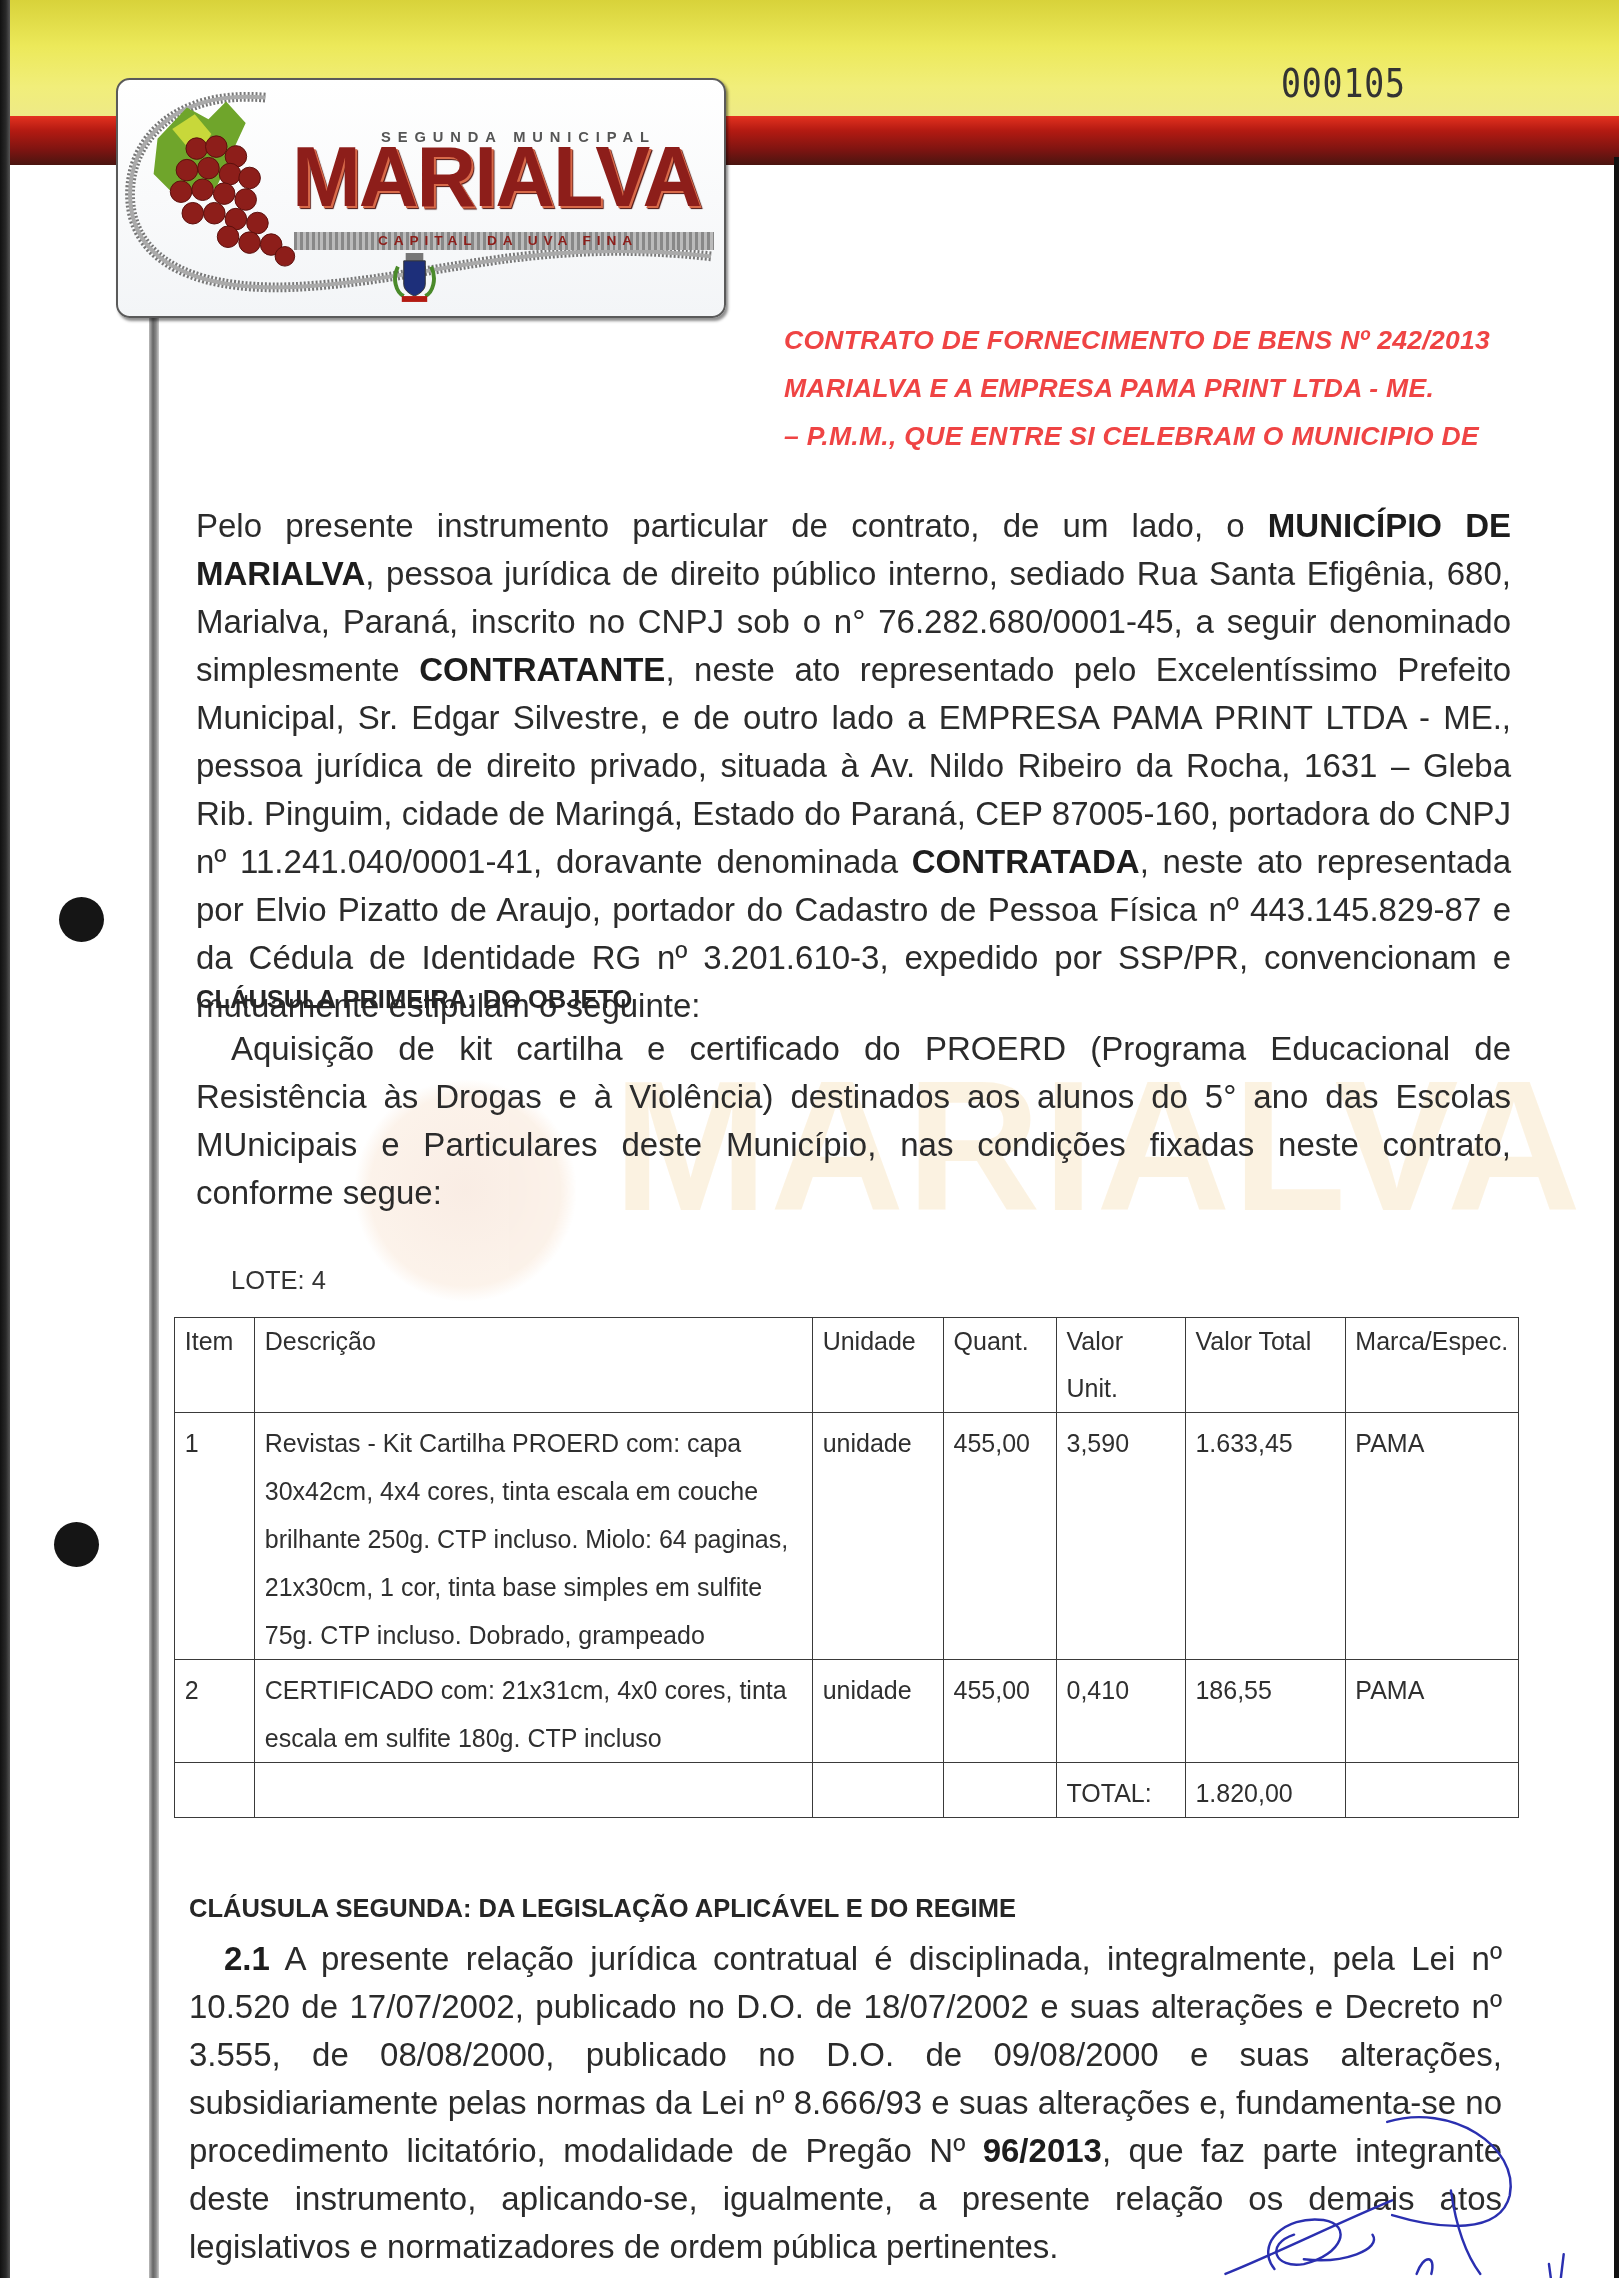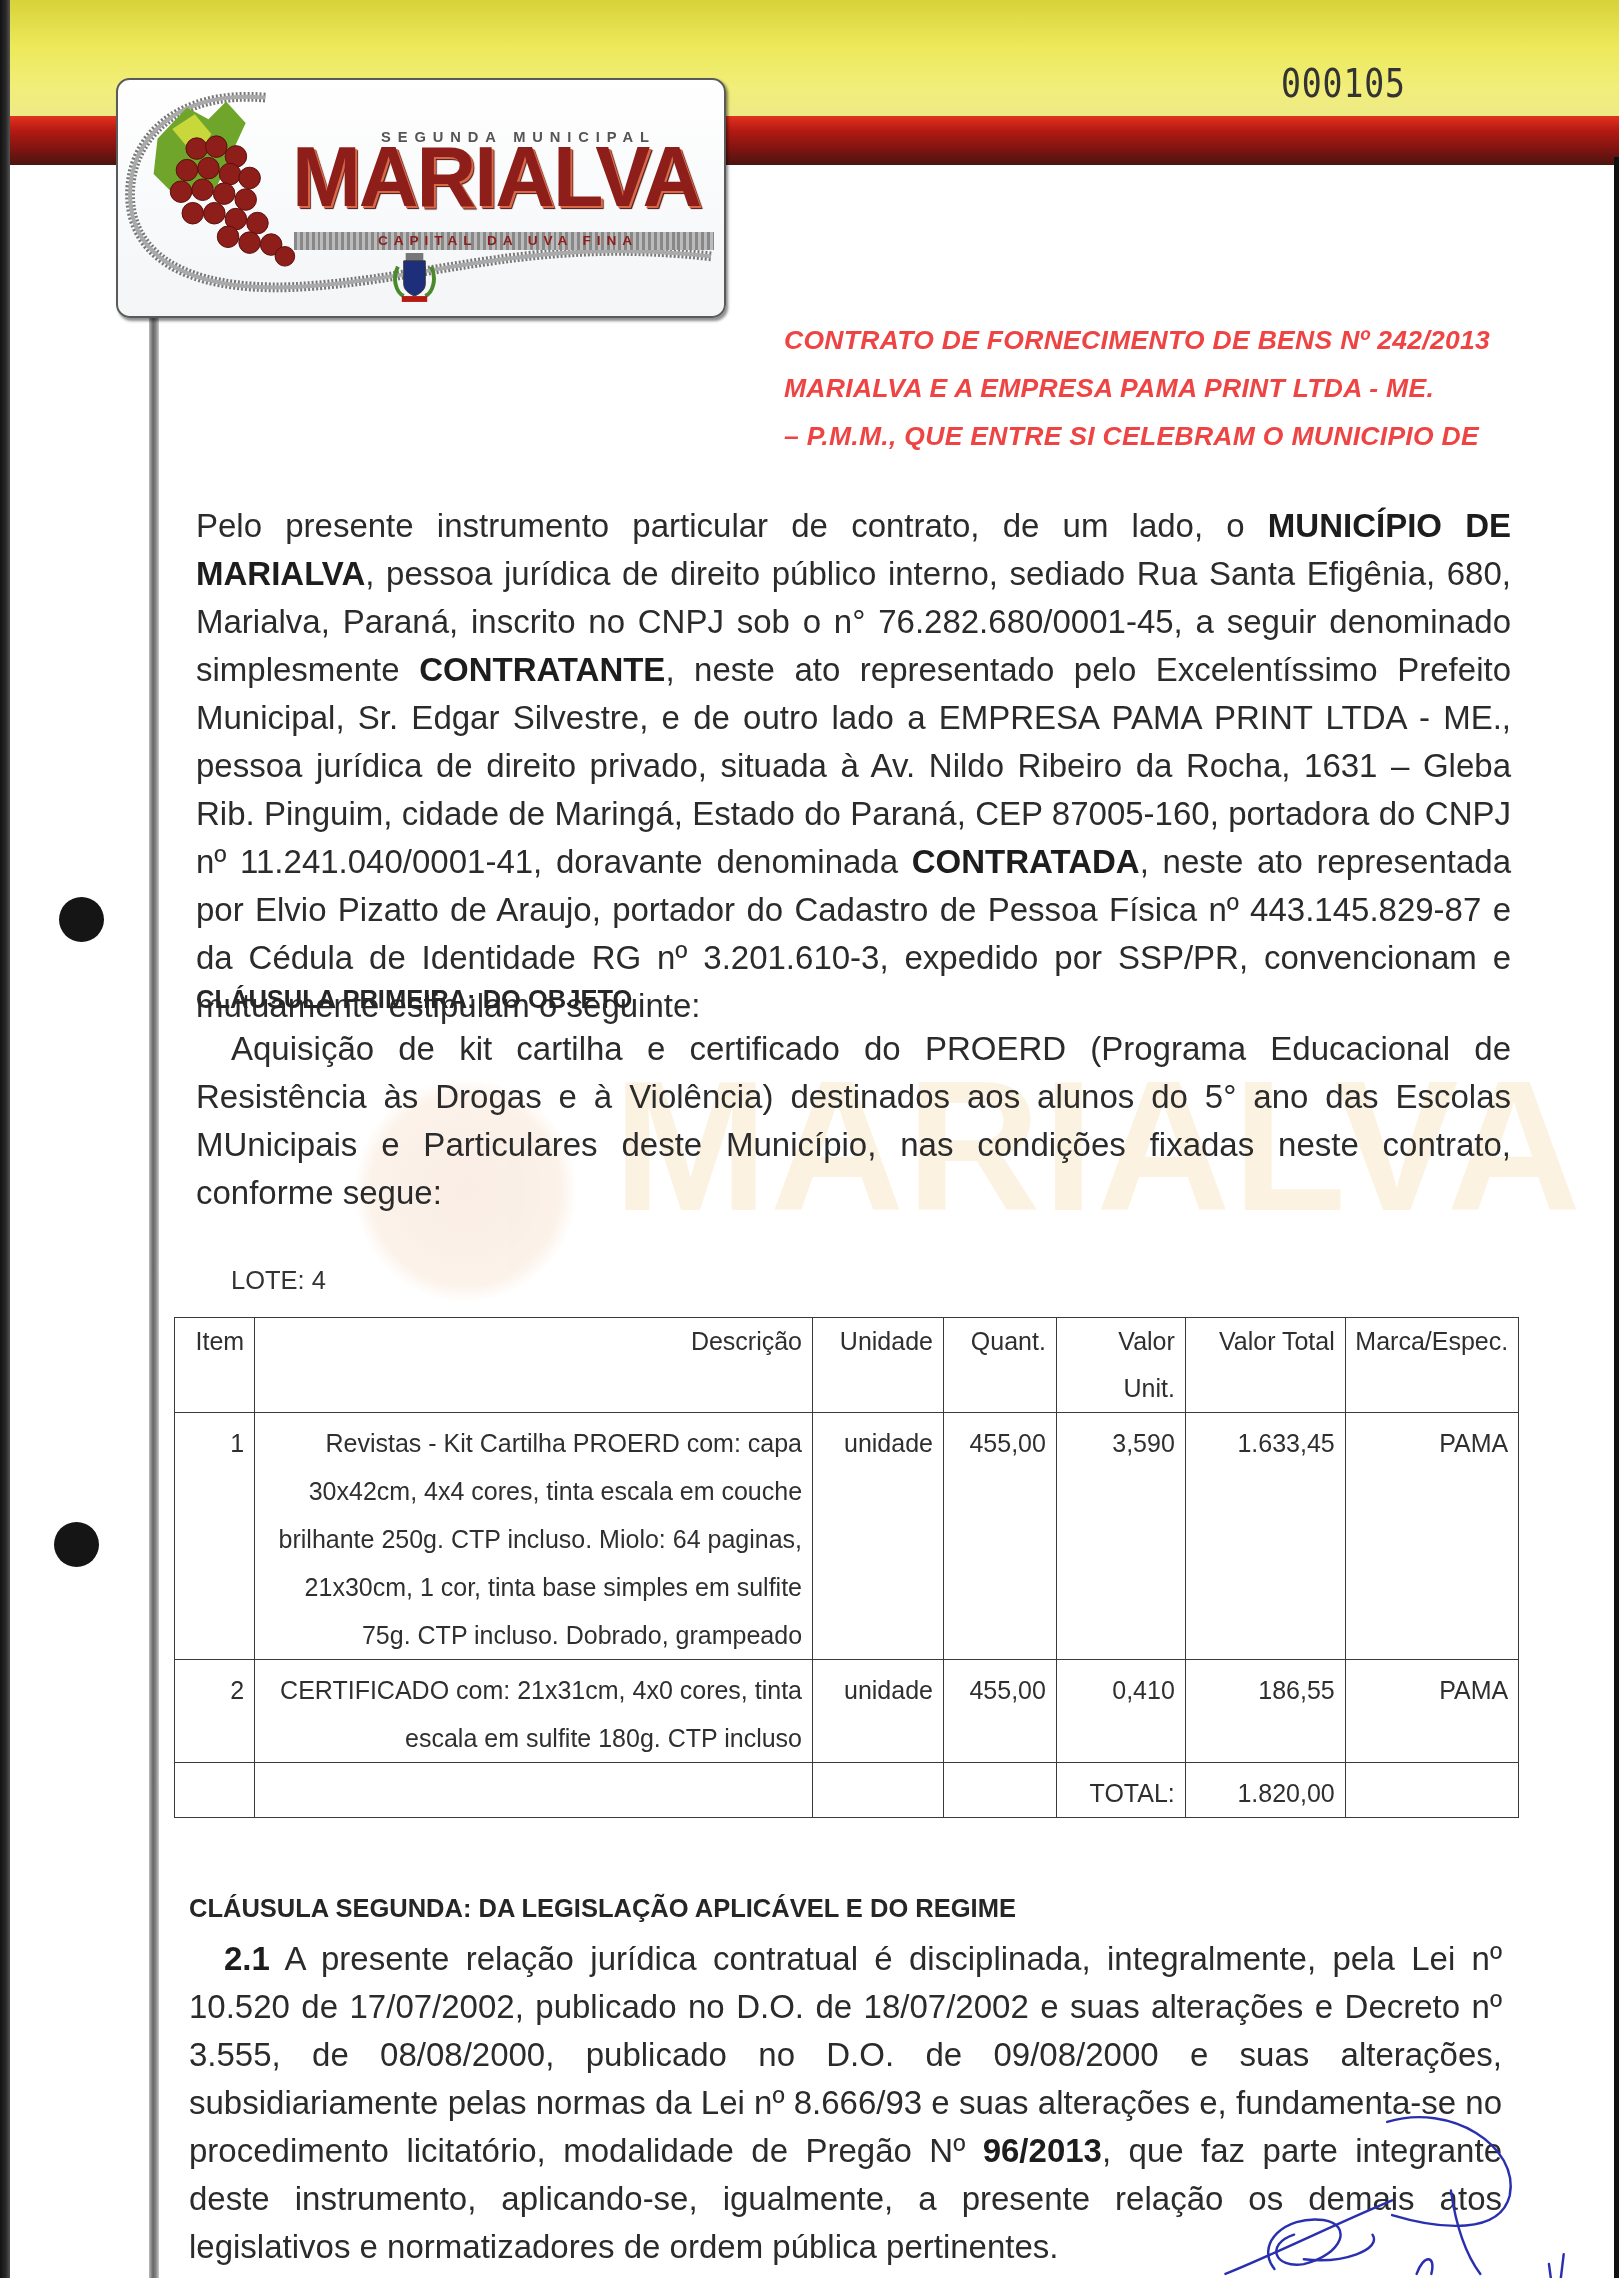--- a/index.html
+++ b/index.html
@@ -96,21 +96,21 @@
 
   .lote { position: absolute; left: 231px; top: 1266px; font-size: 25.5px; color: #333; }
 
   
   table.items {
     position: absolute; left: 174px; top: 1317px; width: 1345px;
     border-collapse: collapse; font-size: 25px; color: #2f2f2f;
   }
   table.items td, table.items th {
     border: 1.6px solid #3a3a3a; vertical-align: top; padding: 5.9px 9.8px 0 9.8px;
-    font-weight: normal; text-align: right; line-height: 48px;
+    font-weight: normal; text-align: left; line-height: 48px;
   }
   table.items th { line-height: 47px; padding-top: 0; }
   .col-item { width: 80px; }
   .col-desc { width: 559px; }
   .col-unid { width: 131px; }
   .col-qt { width: 113px; }
   .col-vu { width: 129px; }
   .col-vt { width: 160px; }
   .col-marca { width: auto; }
   td.desc { text-align: justify; }

